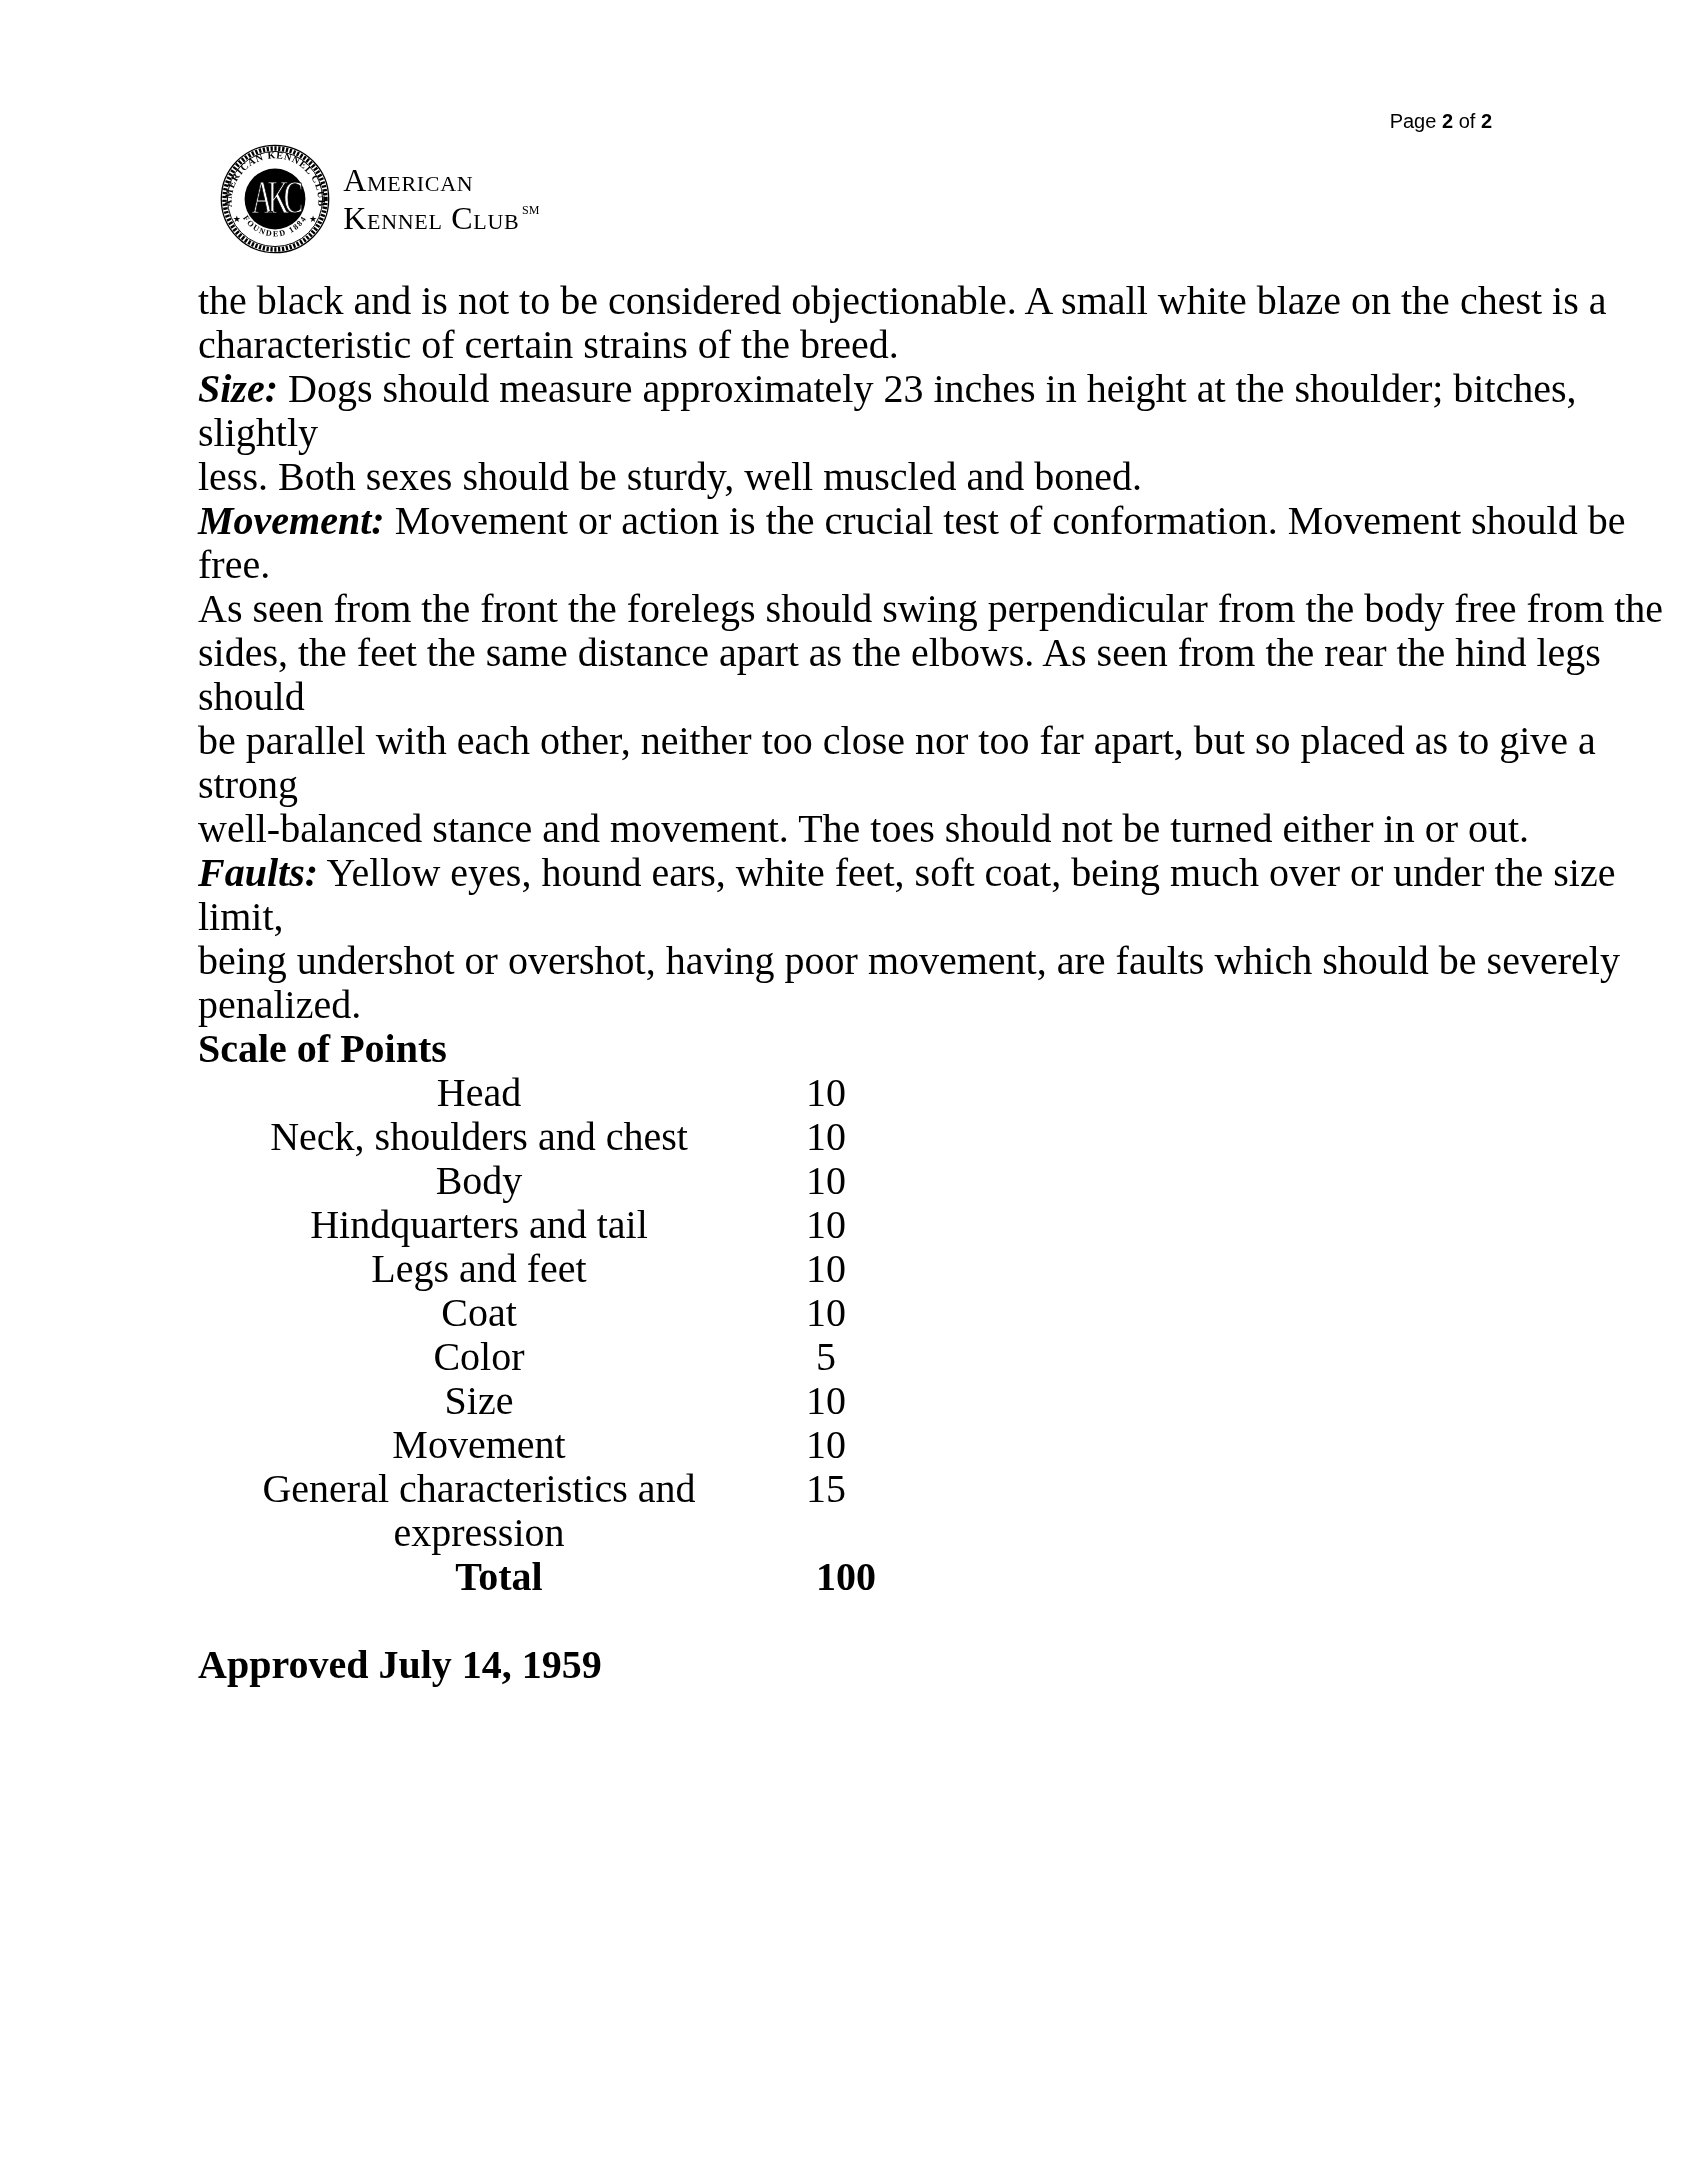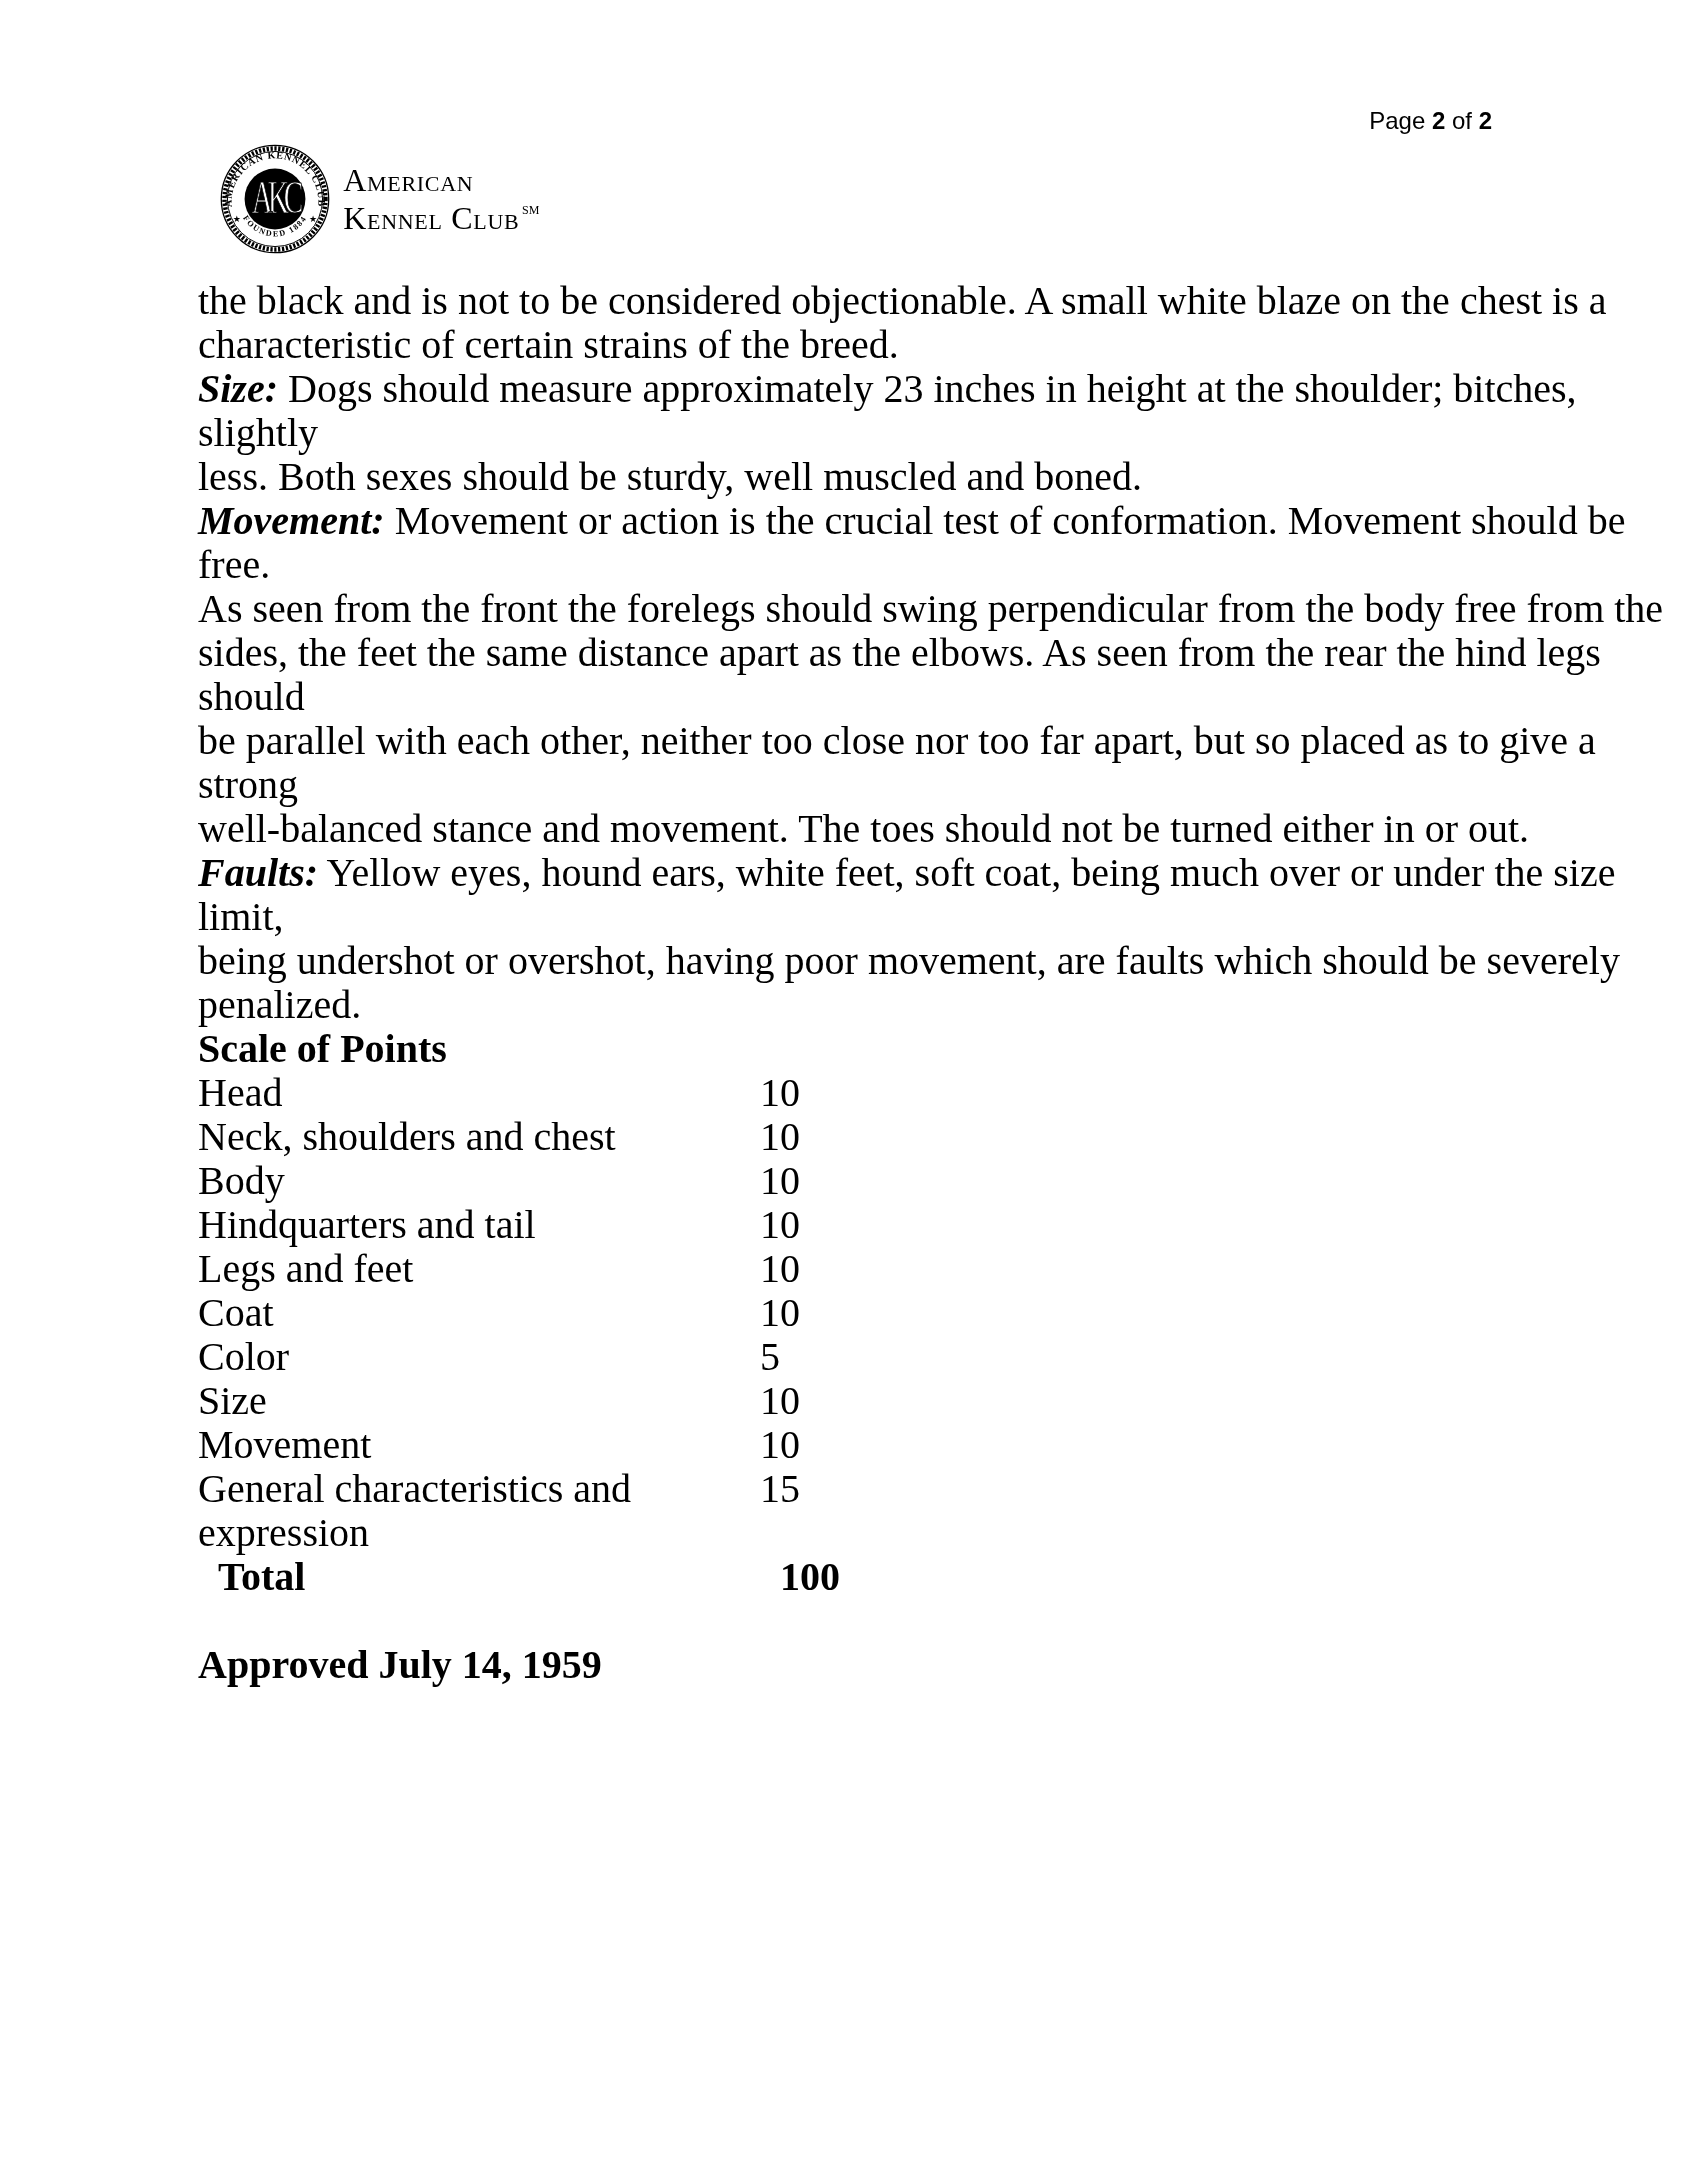--- a/index.html
+++ b/index.html
@@ -14,21 +14,21 @@
     background: #ffffff;
     color: #000000;
     font-family: "Liberation Serif", serif;
     overflow: hidden;
   }
   .page-header {
     position: absolute;
     top: 105px;
     right: 195px;
     font-family: "Liberation Sans", sans-serif;
-    font-size: 24px;
+    font-size: 20px;
     line-height: 32px;
     color: #000000;
   }
   .page-header b { font-weight: bold; }
 
   .logo {
     position: absolute;
     top: 144px;
     left: 220px;
     display: flex;
@@ -63,21 +63,21 @@
   .para {
     margin: 0;
     white-space: pre-line;
   }
   .para-label { font-weight: bold; font-style: italic; }
 
   .heading {
     margin: 0;
     font-weight: bold;
   }
-  .points-table { margin: 0; }
+  .points-table { margin: 0; text-align: center; }
   .points-row { display: flex; }
   .points-item { width: 562px; }
   .points-value { width: 132px; font-family: Liberation Serif, serif; }
   .points-row.total { font-weight: bold; margin-left: 20px; }
 
   .approved {
     margin: 44px 0 4px 0;
     font-weight: bold;
   }
 </style>

